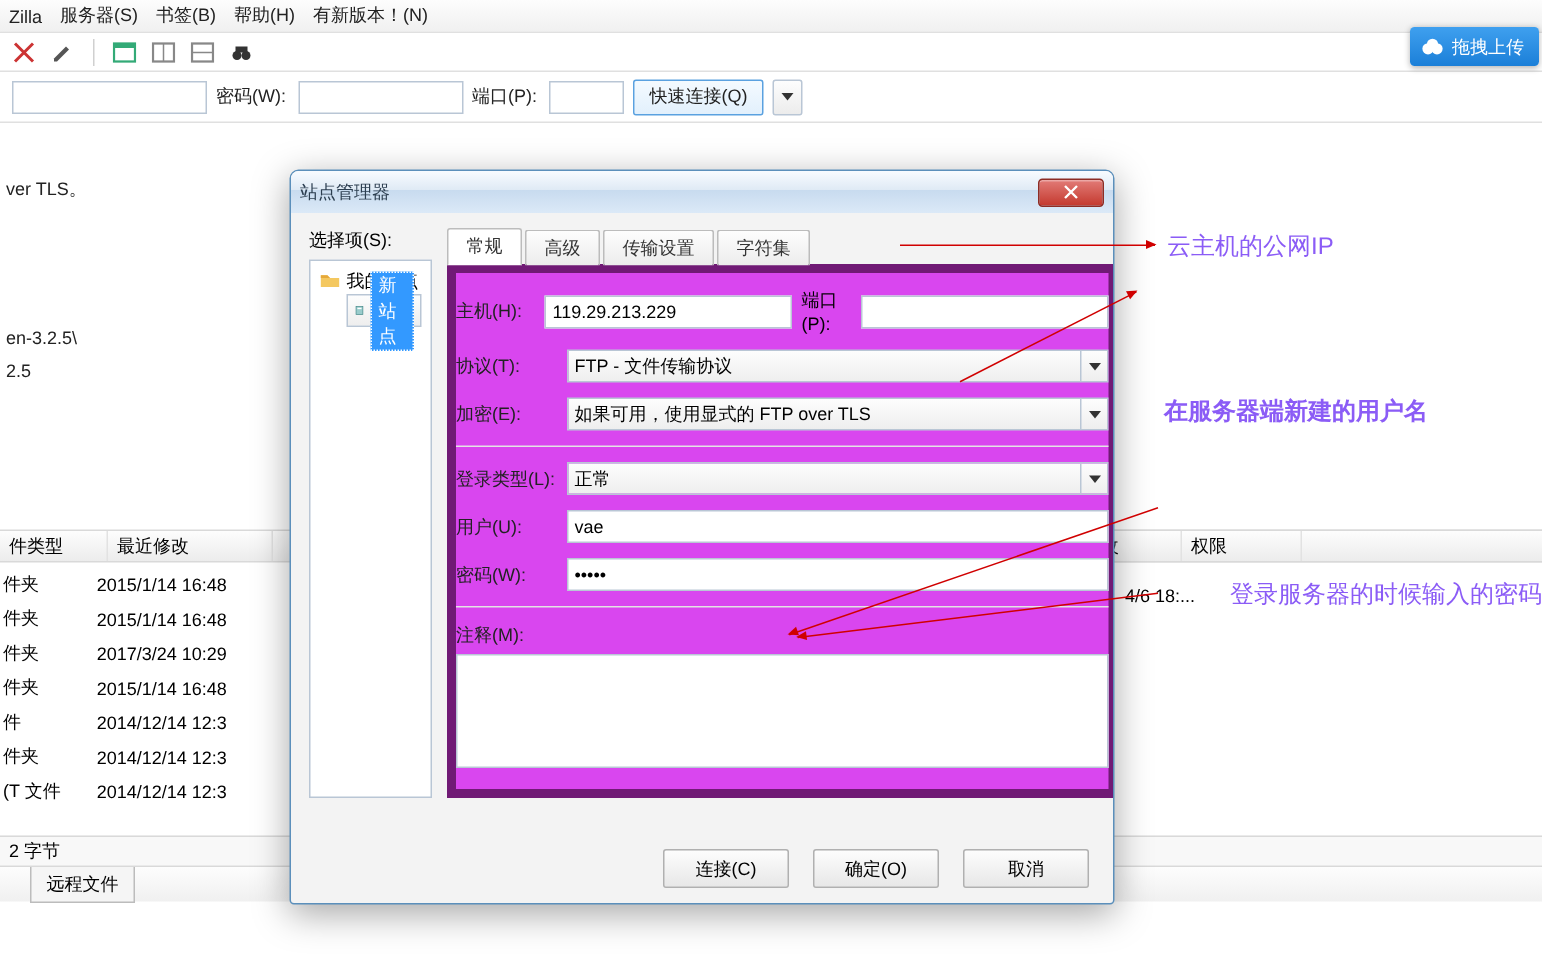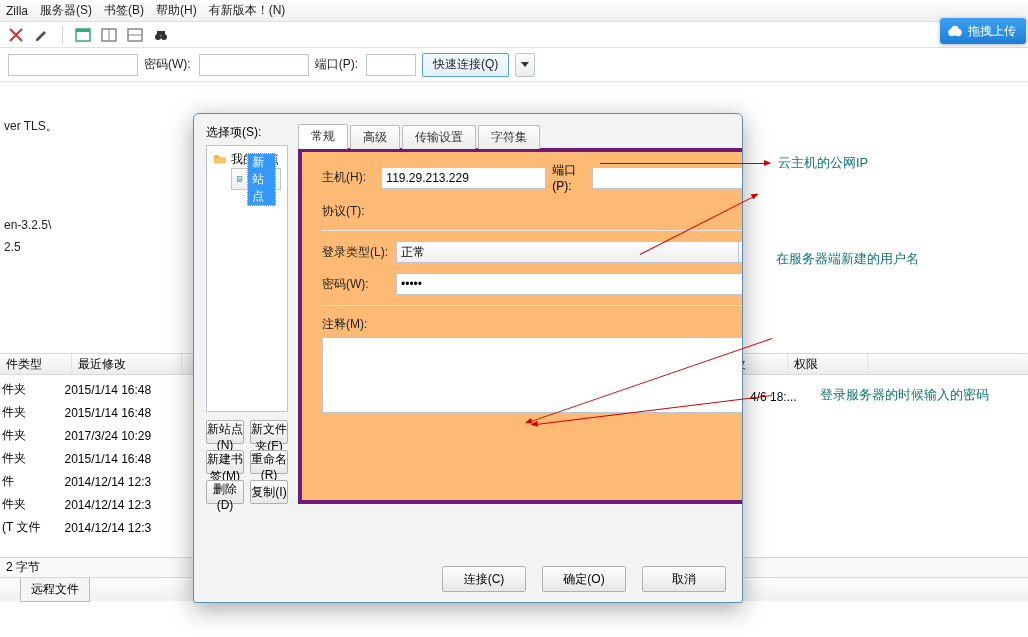--- a/index.html
+++ b/index.html
@@ -47,35 +47,35 @@
 .tree-item.child { margin-left:18px; }
 .tree-item.sel .txt { background:#3399ff; color:#fff; padding:0 4px; border:1px dotted #fff; }
 .tree-item svg { width:14px; height:14px; }
 .btn-grid { display:grid; grid-template-columns:1fr 1fr; gap:6px; margin-top:8px; }
 .dbtn { height:24px; border:1px solid #b0b0b0; background:linear-gradient(#fdfdfd,#e7e7e7); border-radius:2px; font-size:12px; }
 
 .rightcol { flex:1; display:flex; flex-direction:column; }
 .tabs { display:flex; align-items:flex-end; height:24px; position:relative; }
 .tab { padding:3px 12px; background:linear-gradient(#fdfdfd,#ececec); border:1px solid #bcbcbc; border-bottom:none; border-radius:2px 2px 0 0; margin-right:2px; color:#333; position:relative; top:1px; }
 .tab.active { background:#fff; border-bottom:1px solid #fff; z-index:2; }
-.tabpanel { flex:1; background:#fdba74; border:4px solid #701a75; padding:10px 20px; }
+.tabpanel { flex:1; background:#d946ef; border:6px solid #701a75; padding:10px 0; }
 .frow { display:flex; align-items:center; gap:6px; margin-bottom:10px; }
 .frow .fl { width:68px; color:#222; }
 .frow input[type=text], .frow input[type=password] { height:22px; border:1px solid #b9c6d5; padding:0 4px; flex:1; }
 .frow input.short { flex:0 0 56px; }
 .sel { flex:1; height:22px; border:1px solid #b9c6d5; background:linear-gradient(#fdfdfd,#eeeeee); display:flex; align-items:center; padding:0 4px; position:relative; }
 .sel .dd { position:absolute; right:0; top:0; bottom:0; width:18px; border-left:1px solid #b9c6d5; display:flex; align-items:center; justify-content:center; }
 .hr { height:0; border-top:1px solid #e4e4e4; margin:4px 0 10px; }
 .tarea { width:100%; height:76px; border:1px solid #b9c6d5; background:#fff; resize:none; }
 
 .dlg-buttons { position:absolute; bottom:10px; right:16px; display:flex; gap:16px; }
 .dlg-buttons .dbtn { width:84px; height:26px; }
 
 
-.ann { position:absolute; color:#0f766e; font-size:13px; }
+.ann { position:absolute; color:#8b5cf6; font-size:16px; }
 .arrow { position:absolute; height:1px; background:#d00000; }
 .arrow::before { content:""; position:absolute; right:-1px; top:-3px; width:0; height:0; border-left:7px solid #d00000; border-top:3px solid transparent; border-bottom:3px solid transparent; }
 .arrow.left-head::before { right:auto; left:-1px; border-left:none; border-right:7px solid #d00000; }
 
 
 .bottom-tabs { position:absolute; bottom:36px; left:0; right:0; height:24px; border-top:1px solid #d9d9d9; background:linear-gradient(#fdfdfd,#f0f0f0); display:flex; align-items:center; padding-left:20px; gap:0; }
 .bottom-tabs .btab { padding:3px 10px; border:1px solid #bcbcbc; border-top:none; background:#f5f5f5; font-size:12px; }
 .bytes-bar { position:absolute; bottom:60px; left:0; right:0; height:20px; border-top:1px solid #d9d9d9; background:#f8f8f8; display:flex; align-items:center; padding-left:6px; }
 
 .bg-table { position:absolute; top:377px; left:0; }
@@ -200,77 +200,96 @@
 <div style="position:absolute; top:390px; left:750px;">4/6 18:...</div>
 
 <div class="bytes-bar">
     <span>2 字节</span>
   </div>
 <div class="bottom-tabs">
   <div class="btab">远程文件</div>
 </div>
 
 <div class="dialog">
+  <div class="titlebar">
+    <span class="title">站点管理器</span>
+    <div class="close-btn">
+      <svg width="10" height="10" viewBox="0 0 10 10">
+          <path d="M1 1l8 8M9 1l-8 8" stroke="#fff" stroke-width="1.6"></path>
+        </svg>
+    </div>
+  </div>
   <div class="dcontent">
     <div class="leftcol">
       <div class="lbl">选择项(S):</div>
       <div class="tree">
         <div class="tree-item">
           <svg viewBox="0 0 16 16">
               <path fill="#f4c860" d="M1 4h5l2 2h7v7H1z"></path>
               <path fill="#e6a93a" d="M1 4h5l2 2H1z"></path>
             </svg>
           <span class="txt">我的站点</span>
         </div>
         <div class="tree-item child sel">
           <svg viewBox="0 0 16 16">
               <rect x="3" y="2" width="10" height="12" fill="#9cc" stroke="#488"></rect>
               <rect x="5" y="4" width="6" height="2" fill="#fff"></rect>
             </svg>
           <span class="txt">新站点</span>
         </div>
       </div>
-      <div class="btn-grid">
-        <button class="dbtn">新站点(N)</button>
-        <button class="dbtn">新文件夹(F)</button>
-        <button class="dbtn">新建书签(M)</button>
-        <button class="dbtn">重命名(R)</button>
-        <button class="dbtn">删除(D)</button>
-        <button class="dbtn">复制(I)</button>
-      </div>
     </div>
 
     <div class="rightcol">
       <div class="tabs">
         <div class="tab active">常规</div>
         <div class="tab">高级</div>
         <div class="tab">传输设置</div>
         <div class="tab">字符集</div>
       </div>
       <div class="tabpanel">
         <div class="frow">
           <div class="fl">主机(H):</div>
           <input type="text" style="flex: 0 0 130px;" value="119.29.213.229">
           <div>端口(P):</div>
           <input type="text" class="short" value="" style="">
         </div>
         <div class="frow">
           <div class="fl">协议(T):</div>
+          <div class="sel">
+            <span>FTP - 文件传输协议</span>
+            <div class="dd">
+                <div class="tri-down"></div>
+              </div>
+          </div>
+        </div>
+        <div class="frow">
+          <div class="fl">加密(E):</div>
+          <div class="sel">
+            <span>如果可用，使用显式的 FTP over TLS</span>
+            <div class="dd">
+                <div class="tri-down"></div>
+              </div>
+          </div>
         </div>
         <div class="hr"></div>
         <div class="frow">
           <div class="fl">登录类型(L):</div>
           <div class="sel">
             <span>正常</span>
             <div class="dd">
                 <div class="tri-down"></div>
               </div>
           </div>
         </div>
         <div class="frow">
+          <div class="fl">用户(U):</div>
+          <input type="text" value="vae" style="">
+        </div>
+        <div class="frow">
           <div class="fl">密码(W):</div>
           <input type="text" value="•••••" style="">
         </div>
         <div class="hr"></div>
         <div class="frow" style="margin-bottom:4px">
           <div class="fl">注释(M):</div>
         </div>
         <textarea class="tarea" style=""></textarea>
       </div>
     </div>
@@ -281,16 +300,16 @@
     <button class="dbtn">确定(O)</button>
     <button class="dbtn">取消</button>
   </div>
 </div>
 
 <div class="arrow" style="top:163px; left:600px; width:170px;"></div>
 <div class="ann" style="top:154px; left:778px;">云主机的公网IP</div>
 
 <div class="arrow" style="top:254px; left:640px; width:132px; transform-origin:left; transform:rotate(-27deg);"></div>
 <div class="arrow left-head" style="top:338px; left:512px; width:260px; transform-origin:right; transform:rotate(-19deg);"></div>
-<div class="ann" style="top:250px; left:776px;">在服务器端新建的用户名</div>
+<div class="ann" style="top:264px; left:776px;font-weight:bold;">在服务器端新建的用户名</div>
 
 <div class="arrow left-head" style="top:395px; left:530px; width:242px; transform-origin:right; transform:rotate(-7deg);"></div>
 <div class="ann" style="top:386px; left:776px;margin-left:44px;">登录服务器的时候输入的密码</div>
 
 </body></html>

